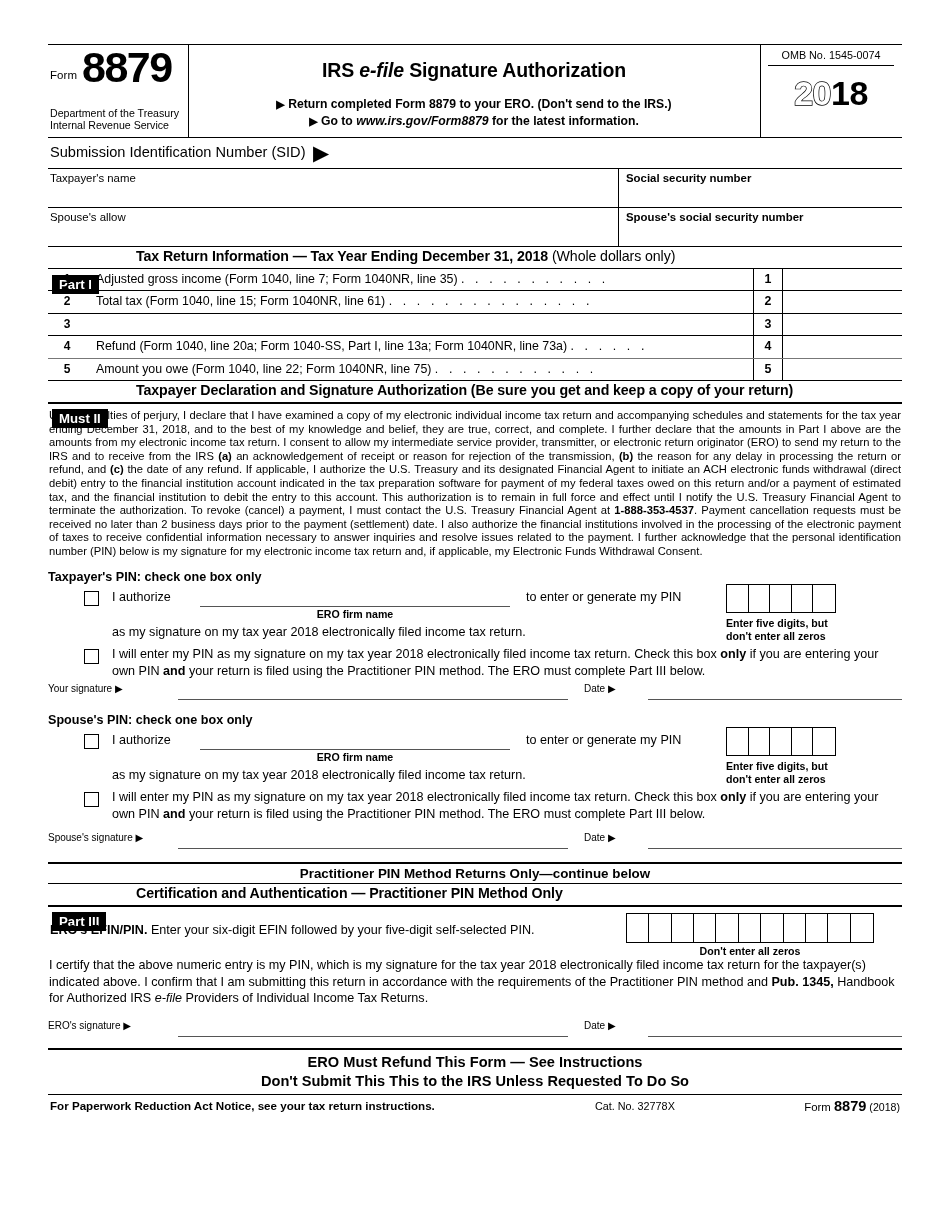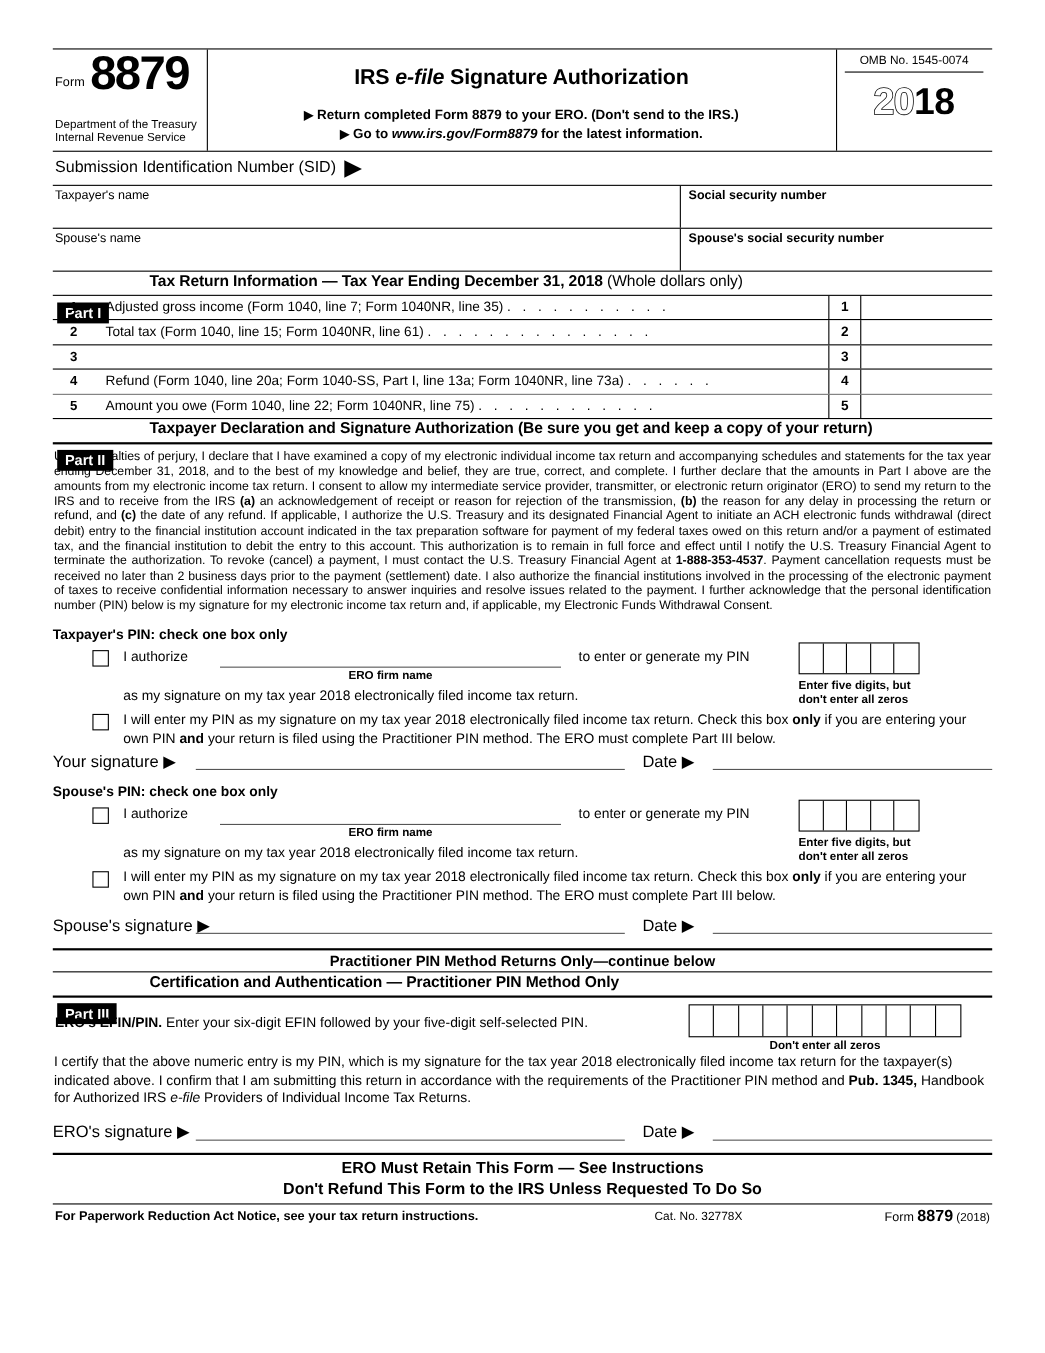--- a/index.html
+++ b/index.html
@@ -289,21 +289,21 @@
     position: absolute;
     font-size: 10.6px;
     font-weight: bold;
     line-height: 12.6px;
   }
 
   
   .sigrow { position: relative; height: 34px; }
   .sig-lbl {
     position: absolute;
-    font-size: 15px;
+    font-size: 10px;
   }
   .sig-line {
     position: absolute;
     border-bottom: 1.5px solid #555;
   }
 
   
   .banner {
     text-align: center;
     font-size: 13.4px;
@@ -397,21 +397,21 @@
     </div>
     <div class="rule"></div>
 
     <div class="namerow">
       <div class="lbl">Taxpayer's name</div>
       <div class="vsplit"></div>
       <div class="lbl-b">Social security number</div>
     </div>
     <div class="rule"></div>
     <div class="namerow">
-      <div class="lbl">Spouse's name</div>
+      <div class="lbl">Spouse's allow</div>
       <div class="vsplit"></div>
       <div class="lbl-b">Spouse's social security number</div>
     </div>
     <div class="rule-med"></div>
 
     <div class="partbar">
       <div class="part-tag">Part I</div>
       <div class="part-title"><span>Tax Return Information — Tax Year Ending December 31, 2018</span><span class="reg"> (Whole dollars only)</span></div>
     </div>
     <div class="rule"></div>
@@ -449,21 +449,21 @@
 
     <div class="pi-row">
       <div class="pi-num">5</div>
       <div class="pi-text"><span>Amount you owe (Form 1040, line 22; Form 1040NR, line 75)</span> <span class="pi-dots">. . . . . . . . . . . .</span></div>
       <div class="pi-boxnum">5</div>
       <div class="pi-amt"></div>
     </div>
     <div class="rule"></div>
 
     <div class="partbar">
-      <div class="part-tag">Part II</div>
+      <div class="part-tag">Must II</div>
       <div class="part-title">Taxpayer Declaration and Signature Authorization (Be sure you get and keep a copy of your return)</div>
     </div>
     <div class="rule-thick"></div>
 
     <div class="decl"><span>Under penalties of perjury, I declare that I have examined a copy of my electronic individual income tax return and accompanying schedules and statements for the tax year ending December 31, 2018, and to the best of my knowledge and belief, they are true, correct, and complete. I further declare that the amounts in Part I above are the amounts from my electronic income tax return. I consent to allow my intermediate service provider, transmitter, or electronic return originator (ERO) to send my return to the IRS and to receive from the IRS </span><b class="inl">(a)</b><span> an acknowledgement of receipt or reason for rejection of the transmission, </span><b class="inl">(b)</b><span> the reason for any delay in processing the return or refund, and </span><b class="inl">(c)</b><span> the date of any refund. If applicable, I authorize the U.S. Treasury and its designated Financial Agent to initiate an ACH electronic funds withdrawal (direct debit) entry to the financial institution account indicated in the tax preparation software for payment of my federal taxes owed on this return and/or a payment of estimated tax, and the financial institution to debit the entry to this account. This authorization is to remain in full force and effect until I notify the U.S. Treasury Financial Agent to terminate the authorization. To revoke (cancel) a payment, I must contact the U.S. Treasury Financial Agent at </span><b class="inl">1-888-353-4537</b><span>. Payment cancellation requests must be received no later than 2 business days prior to the payment (settlement) date. I also authorize the financial institutions involved in the processing of the electronic payment of taxes to receive confidential information necessary to answer inquiries and resolve issues related to the payment. I further acknowledge that the personal identification number (PIN) below is my signature for my electronic income tax return and, if applicable, my Electronic Funds Withdrawal Consent.</span></div>
 
     <div class="pin-head">Taxpayer's PIN: check one box only</div>
 
     <div class="pin-block" style="height:95px;">
       <div class="chk" style="left:36px; top:7px;"></div>
@@ -557,22 +557,22 @@
 
     <div class="sigrow" style="height:40px;">
       <div class="sig-lbl" style="left:0px; top:12px;"><span>ERO's signature</span> <span>▶</span></div>
       <div class="sig-line" style="left:130px; top:28px; width:390px;"></div>
       <div class="sig-lbl" style="left:536px; top:12px;"><span>Date</span> <span>▶</span></div>
       <div class="sig-line" style="left:600px; top:28px; width:254px;"></div>
     </div>
 
     <div class="rule-thick"></div>
     <div class="banner-lg">
-      <div>ERO Must Retain This Form — See Instructions</div>
-      <div>Don't Refund This Form to the IRS Unless Requested To Do So</div>
+      <div>ERO Must Refund This Form — See Instructions</div>
+      <div>Don't Submit This This to the IRS Unless Requested To Do So</div>
     </div>
     <div class="rule-med"></div>
 
     <div class="footer">
       <div class="foot-left">For Paperwork Reduction Act Notice, see your tax return instructions.</div>
       <div class="foot-mid">Cat. No. 32778X</div>
       <div class="foot-right"><span>Form </span><span class="big">8879</span><span class="small"> (2018)</span></div>
     </div>
 
   </div>

